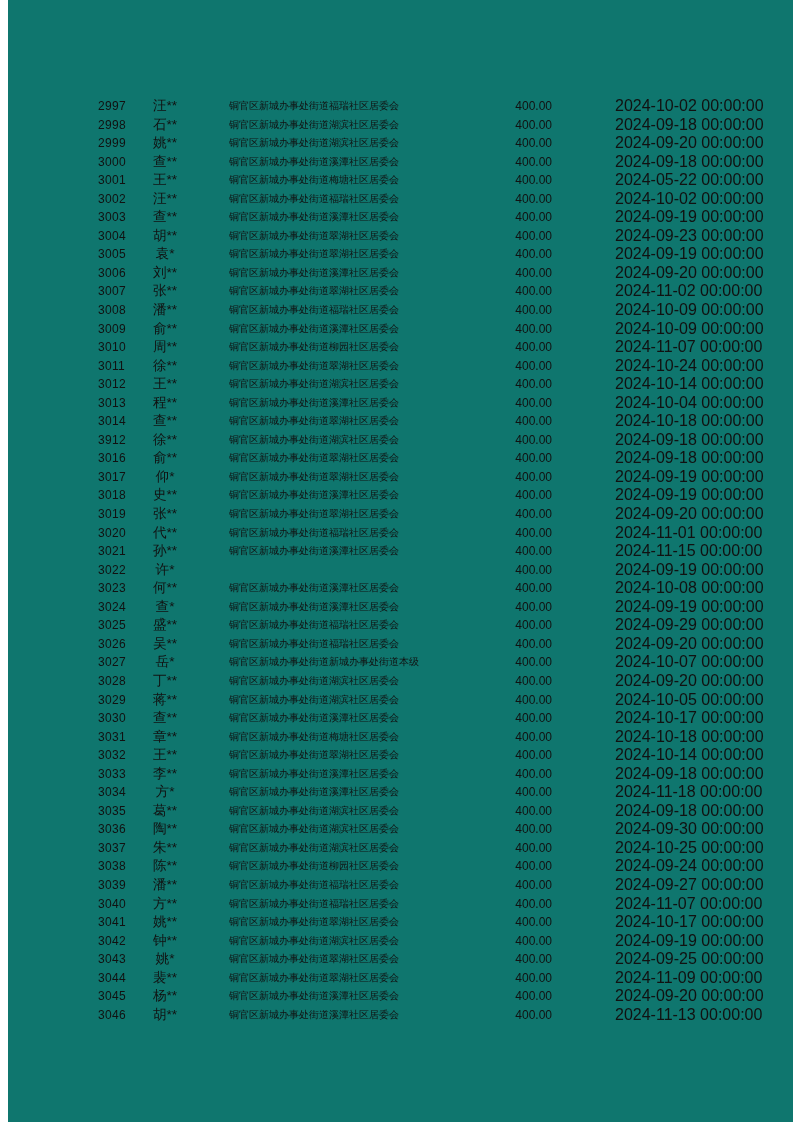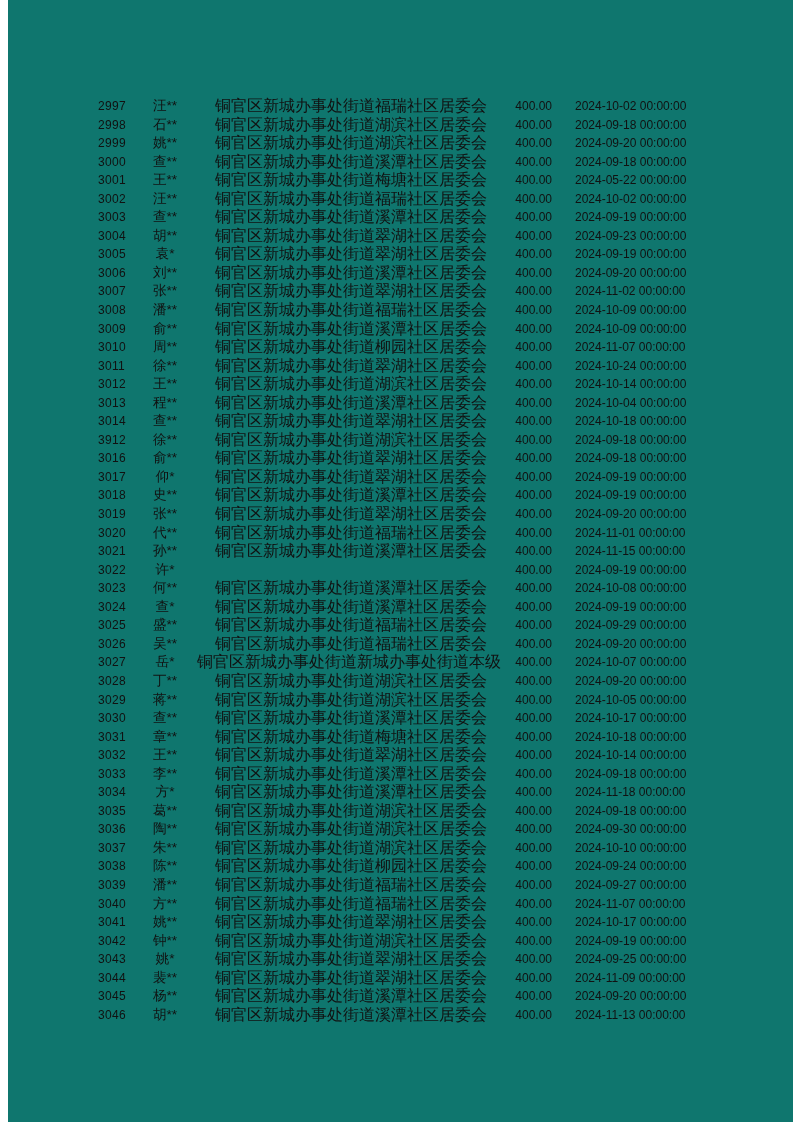--- a/index.html
+++ b/index.html
@@ -41,36 +41,36 @@
     font-size: 12px;
     letter-spacing: 0.3px;
   }
   .cell-name {
     left: 118px;
     width: 78px;
     text-align: center;
     font-size: 13.6px;
   }
   .cell-org {
-    left: 189px;
+    left: 221px;
     width: 290px;
-    text-align: right;
-    font-size: 16px;
+    text-align: left;
+    font-size: 10px;
   }
   .cell-amount {
     left: 458px;
     width: 86px;
     text-align: right;
     font-size: 12px;
   }
   .cell-date {
-    left: 567px;
+    left: 607px;
     width: 150px;
     text-align: left;
-    font-size: 12px;
+    font-size: 16px;
   }
 </style>
 </head>
 <body>
 
 <div class="page" style="background: #0f766e; color: rgb(17, 17, 17); margin-left: 8px;">
   <div class="rows">
   <div class="row">
     <span class="cell cell-seq">2997</span>
     <span class="cell cell-name">汪**</span>
@@ -388,21 +388,21 @@
     <span class="cell cell-org">铜官区新城办事处街道湖滨社区居委会</span>
     <span class="cell cell-amount">400.00</span>
     <span class="cell cell-date">2024-09-30 00:00:00</span>
   </div>
 
   <div class="row">
     <span class="cell cell-seq">3037</span>
     <span class="cell cell-name">朱**</span>
     <span class="cell cell-org">铜官区新城办事处街道湖滨社区居委会</span>
     <span class="cell cell-amount">400.00</span>
-    <span class="cell cell-date">2024-10-10 00:00:00</span>
+    <span class="cell cell-date">2024-10-25 00:00:00</span>
   </div>
 
   <div class="row">
     <span class="cell cell-seq">3038</span>
     <span class="cell cell-name">陈**</span>
     <span class="cell cell-org">铜官区新城办事处街道柳园社区居委会</span>
     <span class="cell cell-amount">400.00</span>
     <span class="cell cell-date">2024-09-24 00:00:00</span>
   </div>
 

